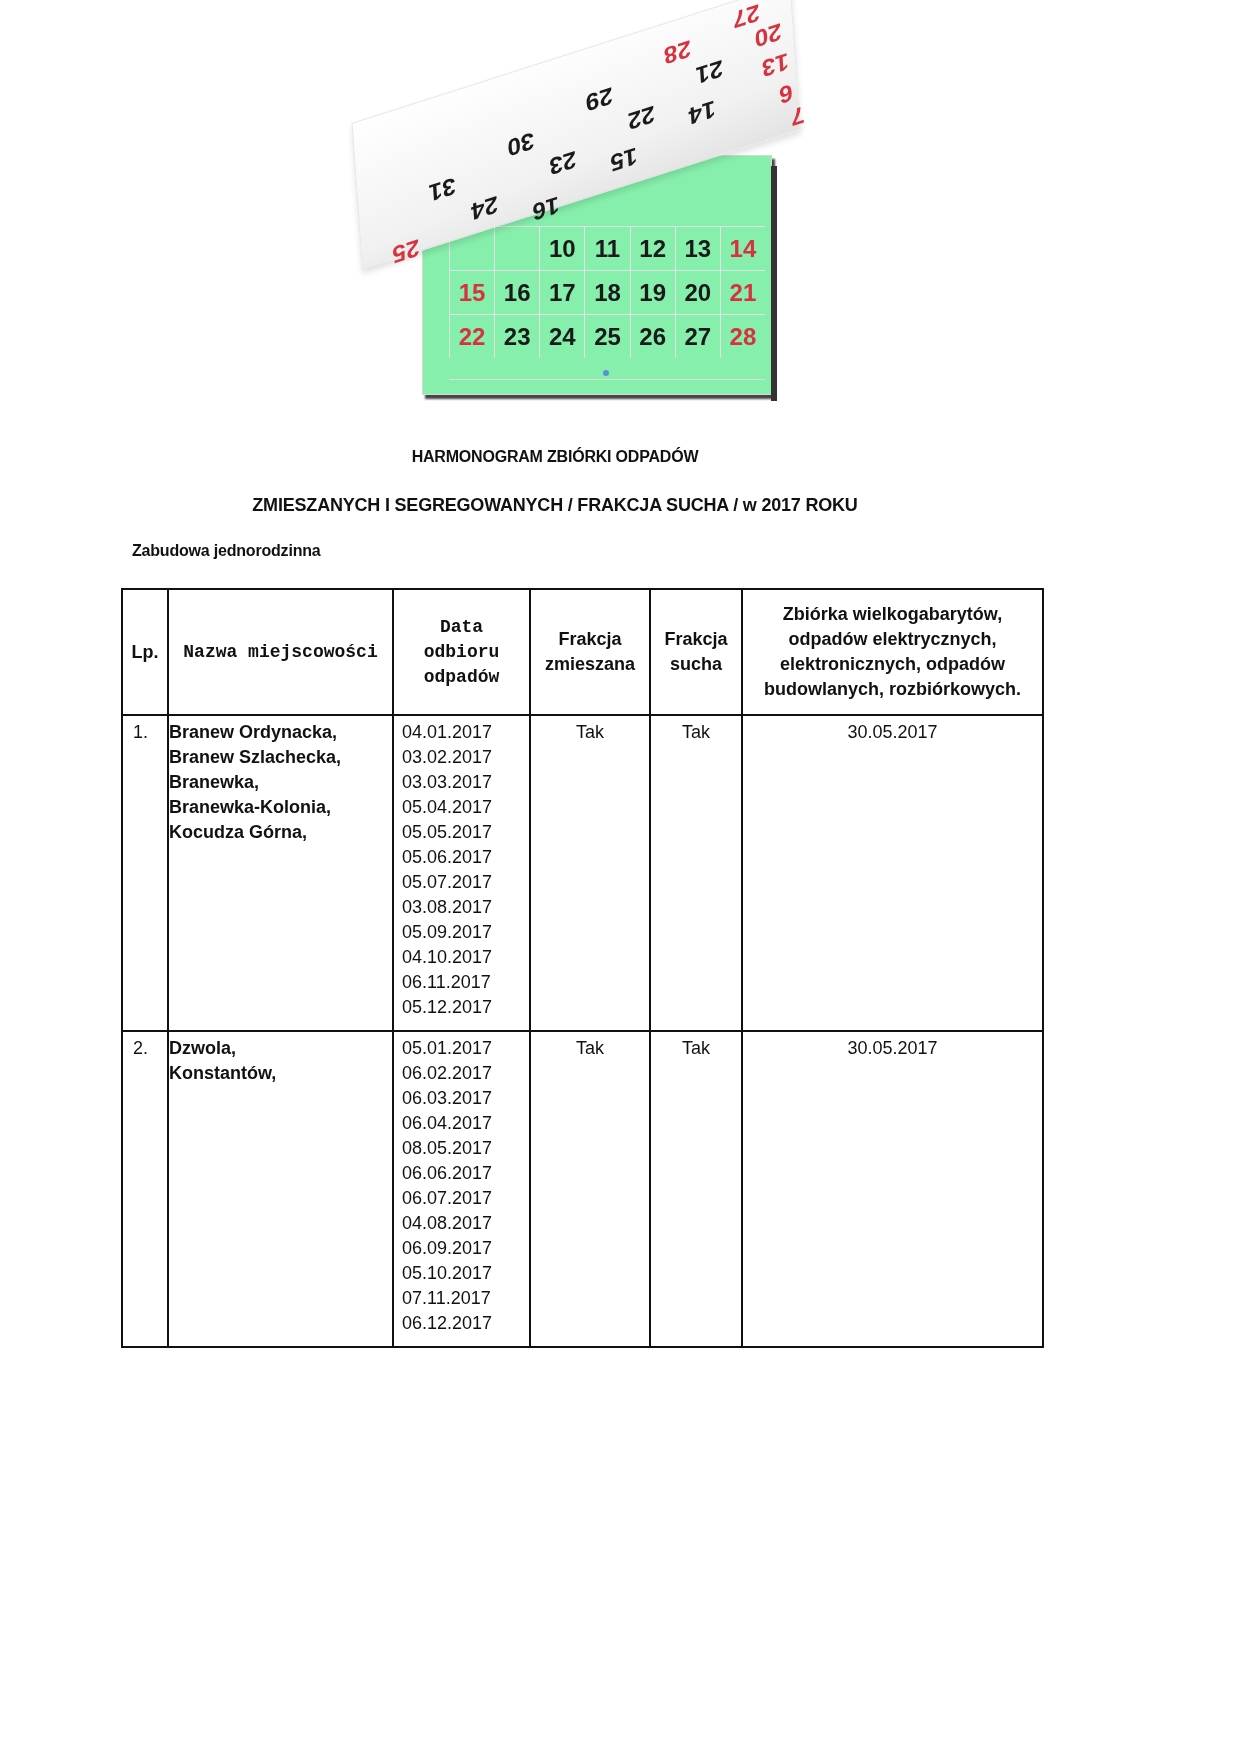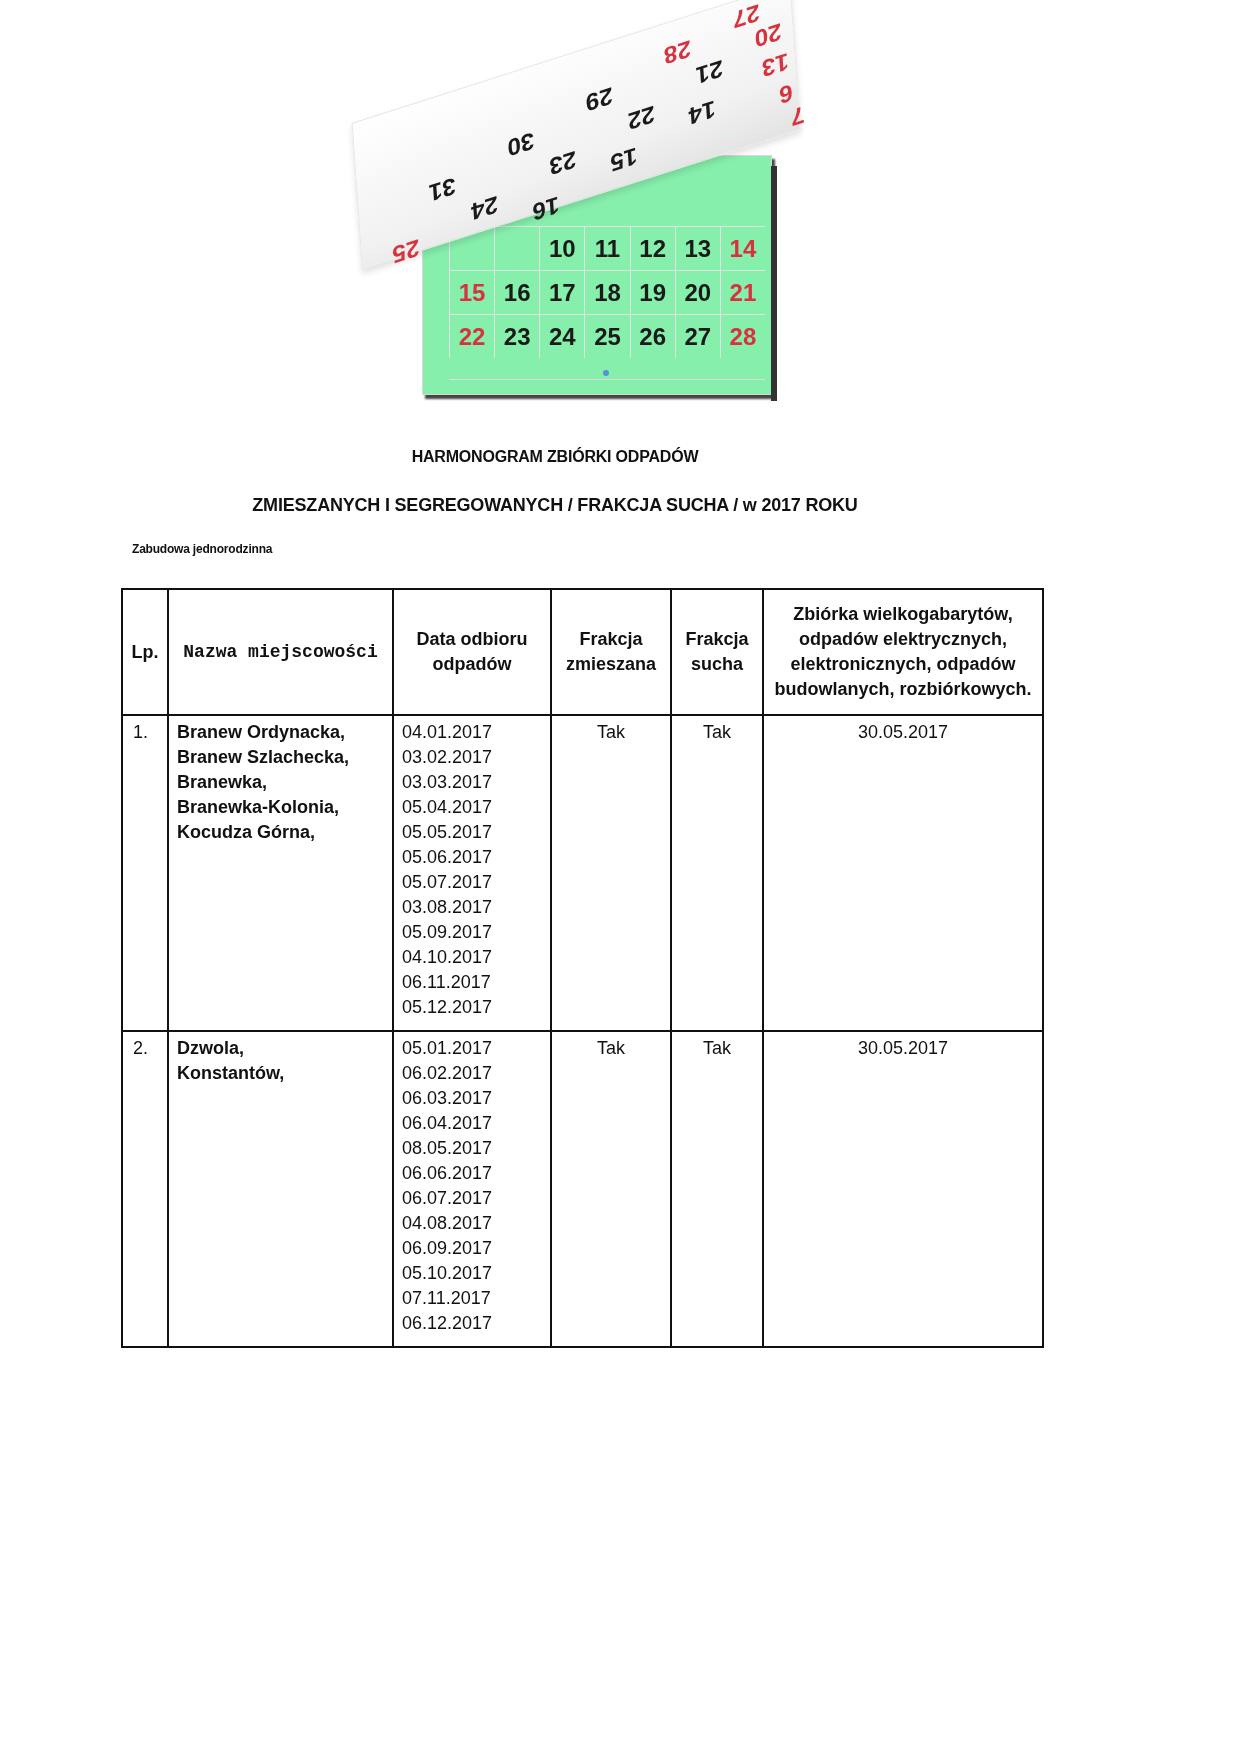--- a/index.html
+++ b/index.html
@@ -31,36 +31,36 @@
     border: 1px solid #e6e6e6;
   }
   .cal-page .num { position: absolute; font-weight: bold; font-size: 24px; color: #1a1a1a; transform: rotate(180deg); }
   .cal-page .num.red { color: #d6333f; }
 
   
   .title-1 { position: absolute; top: 448px; left: 0; width: 1110px; text-align: center;
     font-weight: bold; font-size: 16px; letter-spacing: -0.2px; }
   .title-2 { position: absolute; top: 495px; left: 0; width: 1110px; text-align: center;
     font-weight: bold; font-size: 18px; letter-spacing: -0.2px; }
-  .section-label { position: absolute; top: 542px; left: 132px; font-weight: bold; font-size: 12px; letter-spacing: -0.2px; }
+  .section-label { position: absolute; top: 542px; left: 132px; font-weight: bold; font-size: 16px; letter-spacing: -0.2px; }
 
   
   table.schedule { position: absolute; left: 121px; top: 588px; width: 923px;
     border-collapse: collapse; font-size: 18px; }
   table.schedule th, table.schedule td { border: 2px solid #111; vertical-align: top; }
   table.schedule th { font-weight: bold; text-align: center; vertical-align: middle; height: 126px; line-height: 25px; padding: 0 4px; }
   .col-lp { width: 46px; }
   .col-name { width: 225px; font-family: Liberation Mono, monospace; }
-  .col-date { width: 158px; }
+  .col-date { width: 137px; font-family: Liberation Mono, monospace; }
   .col-mixed { width: 120px; }
   .col-dry { width: 92px; }
   .col-bulk { width: auto; }
 
   td.lp { padding: 4px 10px; }
-  td.names { padding: 4px 8px; font-weight: bold; }
+  td.names { padding: 4px 0; font-weight: bold; }
   td.dates { padding: 4px 8px 10px 8px; }
   td.center { text-align: center; padding: 4px 4px; }
   .line { display: block; line-height: 25px; }
 </style>
 </head>
 <body>
 
 <div class="calendar-illustration">
   <div class="cal-back">
     <div class="grid" id="back-grid">

